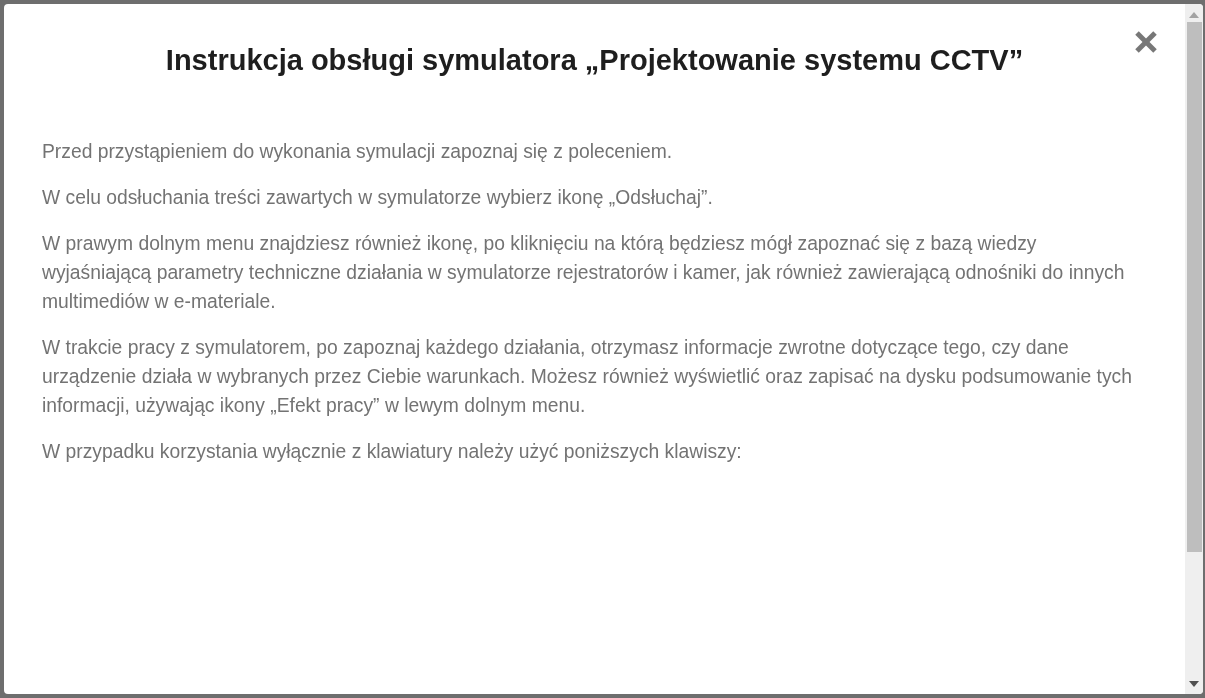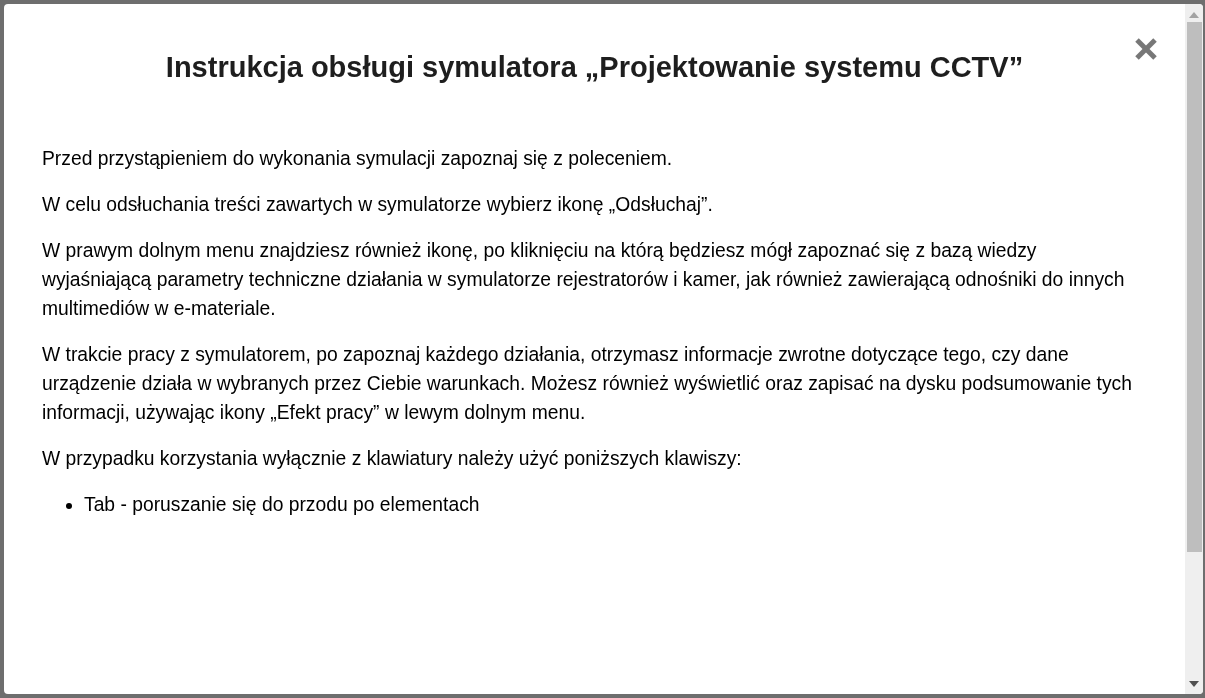--- a/index.html
+++ b/index.html
@@ -15,21 +15,21 @@
     }
     .modal {
       position: absolute;
       left: 4px; top: 4px;
       width: 1199px; height: 690px;
       background: #ffffff;
       border-radius: 4px;
       overflow: hidden;
     }
     .modal-content {
-      position: absolute; left: 0; top: 7px;
+      position: absolute; left: 0; top: 0;
       width: 1181px; height: 597px;
       overflow: hidden;
     }
     .title {
       position: absolute;
       left: 0; width: 1181px; top: 40px;
       text-align: center;
       font-family: "Liberation Sans", sans-serif;
       font-weight: bold;
       font-size: 29px;
@@ -42,21 +42,21 @@
       left: 1128px; top: 24px;
       width: 28px; height: 28px;
       cursor: pointer;
     }
     .body-text {
       position: absolute;
       left: 38px; top: 133px;
       width: 1100px;
       font-size: 19.3px;
       line-height: 29px;
-      color: #000000;
+      color: #737373;
     }
     .body-text p { margin: 0 0 17px 0; }
     .body-text ul { margin: 0; padding-left: 42px; }
     .body-text li { margin: 0; }
     .scrollbar {
       position: absolute;
       left: 1181px; top: 0;
       width: 18px; height: 690px;
       background: #efefef;
     }
@@ -88,23 +88,20 @@
         <line x1="23" y1="5" x2="5" y2="23" stroke="#777777" stroke-width="5" stroke-linecap="butt"></line>
       </svg>
     </div>
 
     <div class="body-text">
       <p>Przed przystąpieniem do wykonania symulacji zapoznaj się z poleceniem.</p>
       <p>W celu odsłuchania treści zawartych w symulatorze wybierz ikonę „Odsłuchaj”.</p>
       <p>W prawym dolnym menu znajdziesz również ikonę, po kliknięciu na którą będziesz mógł zapoznać się z bazą wiedzy wyjaśniającą parametry techniczne działania w symulatorze rejestratorów i kamer, jak również zawierającą odnośniki do innych multimediów w e-materiale.</p>
       <p>W trakcie pracy z symulatorem, po zapoznaj każdego działania, otrzymasz informacje zwrotne dotyczące tego, czy dane urządzenie działa w wybranych przez Ciebie warunkach. Możesz również wyświetlić oraz zapisać na dysku podsumowanie tych informacji, używając ikony „Efekt pracy” w lewym dolnym menu.</p>
       <p>W przypadku korzystania wyłącznie z klawiatury należy użyć poniższych klawiszy:</p>
-      <ul>
-        <li>Tab - poruszanie się do przodu po elementach</li>
-      </ul>
     </div>
   </div>
 
   <div class="scrollbar">
     <div class="scroll-arrow-up">
       <svg width="10" height="6" viewBox="0 0 10 6">
         <polygon points="0,6 10,6 5,0" fill="#a3a3a3"></polygon>
       </svg>
     </div>
     <div class="scroll-thumb"></div>

